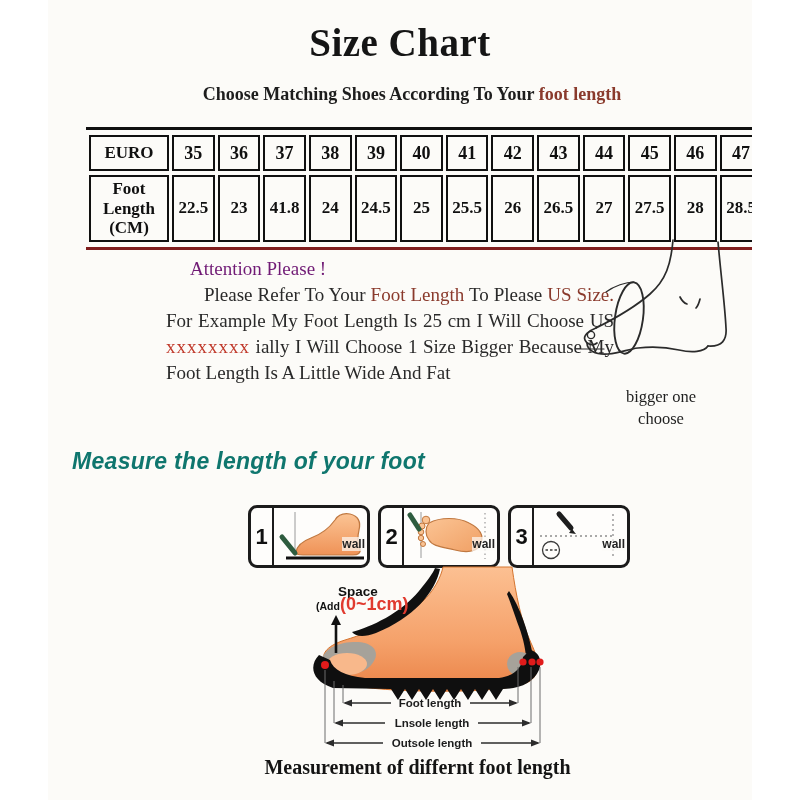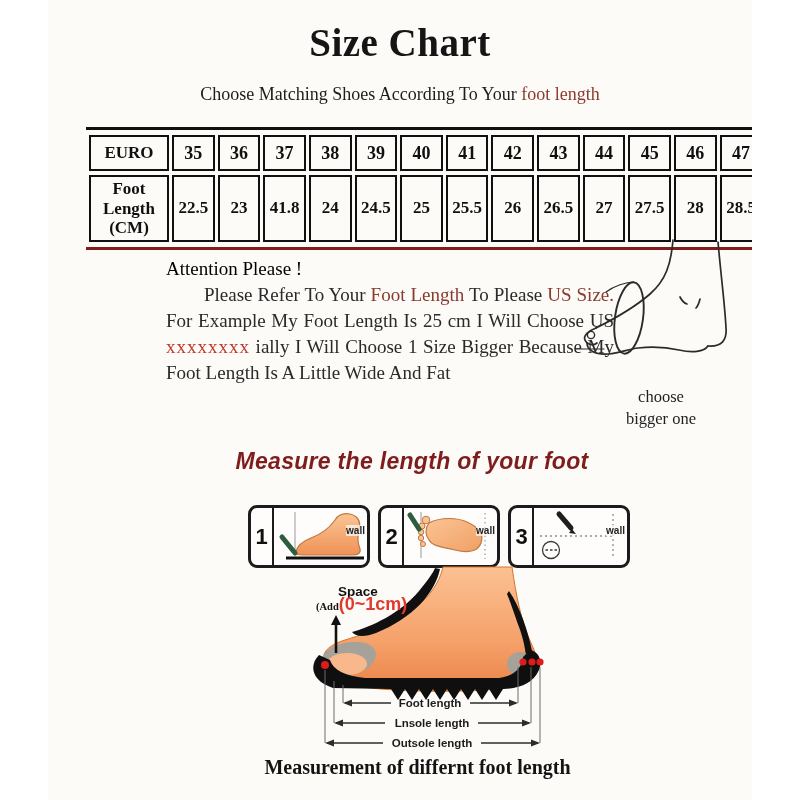--- a/index.html
+++ b/index.html
@@ -6,22 +6,22 @@
   body { background:#ffffff; }
   .page {
     position:relative; width:704px; height:800px; margin:0 auto;
     background:#fcfbf8; font-family:"Liberation Serif", serif; overflow:hidden;
   }
   .title {
     position:absolute; top:20px; left:0; width:100%; text-align:center;
     font-size:39px; font-weight:bold; color:#151515; letter-spacing:0.5px;
   }
   .subtitle {
-    position:absolute; top:84px; left:0; width:100%; text-align:center;
-    font-size:18px; font-weight:normal; color:#1d1d1d;
+    position:absolute; top:84px; left:12px; width:100%; text-align:center;
+    font-size:18px; font-weight:bold; color:#1d1d1d;
   }
   .subtitle .accent { color:#8a3a2c; }
 
   
   .size-table-wrap {
     position:absolute; left:38px; top:127px; width:725px;
     border-top:3px solid #101010; border-bottom:3px solid #7f1d1d;
     padding:1px 0;
   }
   .size-table { width:100%; border-collapse:separate; border-spacing:3px 4px; table-layout:fixed; }
@@ -32,64 +32,64 @@
   .size-table tr.r1 td { height:36px; }
   .size-table tr.r2 td { height:54px; font-size:17px; }
   .size-table td.rowlabel { width:80px; font-size:17px; line-height:1.15; padding:2px 4px; }
   .size-table td.last { border-top:none; border-right:none; border-bottom:none; }
 
   
   .attention {
     position:absolute; left:118px; top:256px; width:448px;
     font-size:19px; color:#2a2a2a; line-height:26px;
   }
-  .attention .heading { color:#000000; }
+  .attention .heading { color:#701a75;margin-left:24px; }
   .attention p { margin:0; text-align:justify; text-indent:38px; }
   .maroon { color:#8a3a2c; }
   .redx { color:#c0392b; letter-spacing:1px; }
 
   .sketch { position:absolute; left:528px; top:236px; width:187px; height:146px; z-index:2; }
   .choose-bigger {
     position:absolute; left:546px; top:386px; width:134px; text-align:center;
     font-size:16.5px; color:#1f1f1f; line-height:22px;
   }
 
   .measure-heading {
-    position:absolute; top:448px; left:0; width:100%; text-align:center;
+    position:absolute; top:448px; left:0; width:100%; text-align:left;
     font-family:"Liberation Sans", sans-serif; font-style:italic; font-weight:bold;
-    font-size:23px; color:#7f1d1d; letter-spacing:0.3px;padding-left:24px;
+    font-size:23px; color:#0f766e; letter-spacing:0.3px;padding-left:24px;
   }
 
   
   .panels { position:absolute; left:200px; top:505px; display:flex; gap:8px; }
   .panel {
     width:122px; height:63px; border:3px solid #1b1b1b; border-radius:9px;
     display:flex; background:#fefdfb; overflow:hidden;
   }
   .panel-num {
     width:23px; border-right:2.5px solid #1b1b1b; display:flex; align-items:center;
     justify-content:center; font-family:"Liberation Sans", sans-serif;
     font-weight:bold; font-size:22px; color:#101010; flex:none;
   }
   .panel-body { position:relative; flex:1; }
   .panel-body svg { position:absolute; left:0; top:0; }
   .wall-label {
-    position:absolute; right:2px; top:17px; font-family:"Liberation Sans", sans-serif;
-    font-size:10px; font-weight:bold; color:#232323; background:rgba(252,251,248,0.7);
+    position:absolute; right:2px; top:29px; font-family:"Liberation Sans", sans-serif;
+    font-size:12px; font-weight:bold; color:#232323; background:rgba(252,251,248,0.7);
   }
 
   
   .shoe-diagram { position:absolute; left:225px; top:563px; width:360px; height:200px; }
   .space-label {
     position:absolute; left:268px; top:585px; z-index:3;
     font-family:"Liberation Sans", sans-serif; color:#111; line-height:13px;
     white-space:nowrap;
   }
   .space-label .l1 { font-size:13.5px; font-weight:bold;margin-left:22px; }
-  .space-label .prefix { font-size:10.5px; font-weight:bold;font-family:Liberation Serif, serif; }
+  .space-label .prefix { font-size:10.5px; font-weight:bold; }
   .space-label .value { font-size:18px; font-weight:bold; color:#e03a2f; }
 
   .footer-caption {
     position:absolute; top:756px; left:0; width:100%; text-align:center;
     font-size:20px; font-weight:bold; color:#141414;padding-left:35px;
   }
 </style>
 </head>
 <body>
 
@@ -154,22 +154,22 @@
       <path d="M 142,6 C 145,40 149,70 150,92 C 151,104 146,111 132,110"></path>
       <path d="M 104,61 C 106,65 108,67 111,68"></path>
       <path d="M 124,63 C 123,67 122,70 120,72"></path>
       <ellipse cx="53" cy="82" rx="14" ry="36" transform="rotate(8 53 82)" stroke-width="1.9"></ellipse>
       <path d="M 30,56 C 38,50 50,46 58,46" stroke-width="1.2"></path>
       <line x1="0" y1="113" x2="28" y2="113" stroke-width="1.2"></line>
     </g>
   </svg>
 
   <div class="choose-bigger">
+    <div>bigger one</div>
     <div>choose</div>
-    <div>bigger one</div>
   </div>
 
   <div class="measure-heading">Measure the length of your foot</div>
 
   <div class="panels">
 
     <div class="panel">
       <div class="panel-num">1</div>
       <div class="panel-body">
         <svg width="94" height="57" viewBox="0 0 94 57" xmlns="http://www.w3.org/2000/svg">

